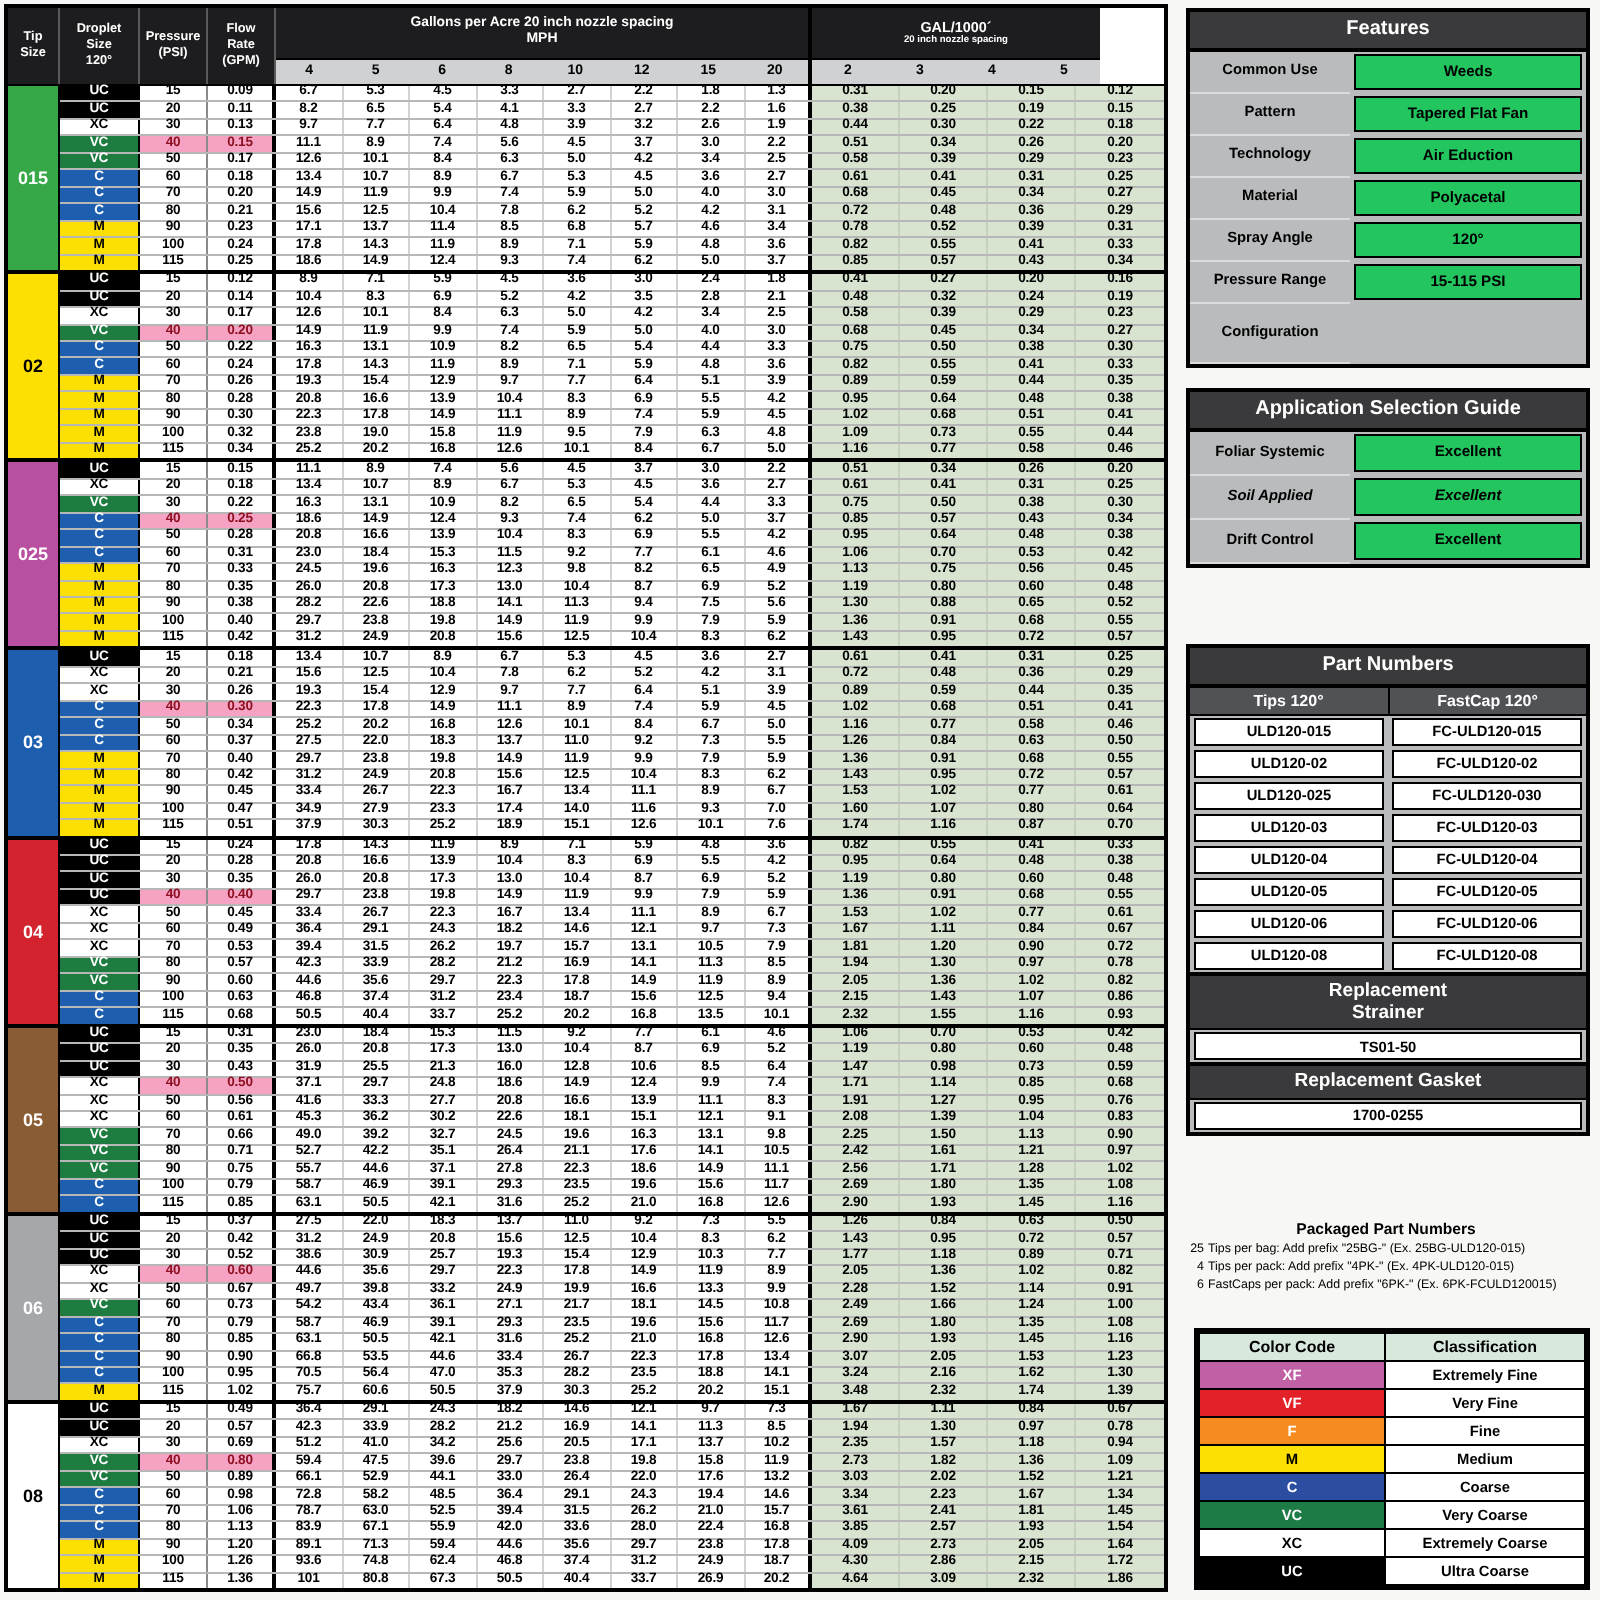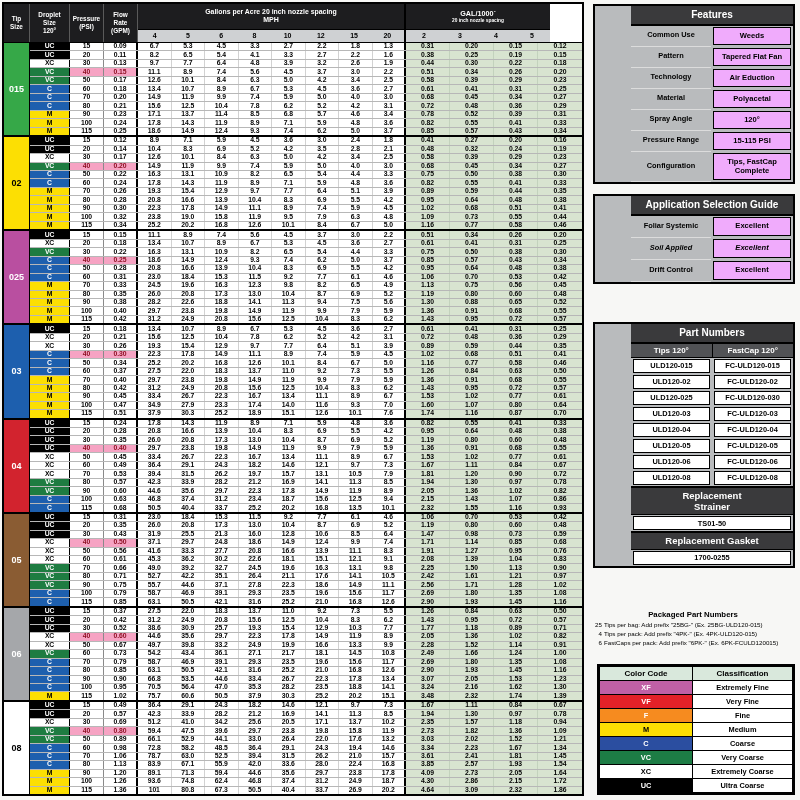--- a/index.html
+++ b/index.html
@@ -36,27 +36,27 @@
   .c-drop{width:40px;font-weight:bold;border-right:1px solid #000;}
   .c-psi{width:34px;border-right:1px solid #8a8a8a;}
   .c-gpm{width:34px;border-right:2px solid #000;}
   .c-gpa{width:33.5px;border-right:1px solid #d2d2d2;background:#fff;}
   .c-gpa.last{border-right:2px solid #000;}
   .c-gal{width:44px;background:#d8e4d0;border-right:1px solid #c3d2bd;}
   .c-gal:last-child{border-right:none;}
   .hl{background:#f6a3c3 !important;color:#8e1023;font-weight:bold;}
   
   .sb-block{position:absolute;left:593px;width:202px;border:2px solid #000;
-    background:#b9bbbd;box-sizing:border-box;padding-left:36px;}
+    background:#b9bbbd;box-sizing:border-box;}
   .sb-head{background:#3a3a3c;color:#fff;font-weight:bold;font-size:10px;text-align:center;
     padding:3px 1px;border-bottom:2px solid #000;line-height:1.15;}
   .sb-row{display:flex;align-items:stretch;}
   .sb-label{width:80px;font-size:7.4px;font-weight:bold;display:flex;align-items:center;
     justify-content:center;text-align:center;line-height:1.1;border-bottom:1px solid #dcdcdc;box-sizing:border-box;}
-  .sb-val{flex:1;background:#f0abfc;border:1.5px solid #000;margin:1.5px 2px;display:flex;
+  .sb-val{flex:1;background:#22c55e;border:1.5px solid #000;margin:1.5px 2px;display:flex;
     align-items:center;justify-content:center;font-size:7.6px;font-weight:bold;
     text-align:center;line-height:1.15;box-sizing:border-box;}
   .pn-subhead{display:flex;border-bottom:1px solid #000;}
   .pn-subcell{flex:1;background:#515255;color:#fff;font-weight:bold;font-size:8px;
     text-align:center;padding:2px 0;border-right:1px solid #000;}
   .pn-subcell:last-child{border-right:none;}
   .pn-row{display:flex;height:16px;}
   .pn-val{flex:1;background:#fff;border:1.5px solid #000;margin:1px 2px;display:flex;
     align-items:center;justify-content:center;font-size:7.4px;font-weight:bold;box-sizing:border-box;}
   .mini-head{background:#3a3a3c;color:#fff;font-weight:bold;font-size:9.5px;text-align:center;
@@ -1695,21 +1695,20 @@
       <div class="sb-row" style="height: 21px;">
         <div class="sb-label">Spray Angle</div>
         <div class="sb-val">120°</div>
       </div>
       <div class="sb-row" style="height: 21px;">
         <div class="sb-label">Pressure Range</div>
         <div class="sb-val">15-115 PSI</div>
       </div>
       <div class="sb-row" style="height: 30px;">
         <div class="sb-label">Configuration</div>
-        <div class="sb-val">Tips, FastCap Complete</div>
       </div>
     </div>
 </div>
 
 <div class="sb-block" id="appguide-block" style="top:194px;">
   <div class="sb-head">Application Selection Guide</div>
   <div id="appguide-rows">
       <div class="sb-row" style="height: 22px;">
         <div class="sb-label">Foliar Systemic</div>
         <div class="sb-val">Excellent</div>

